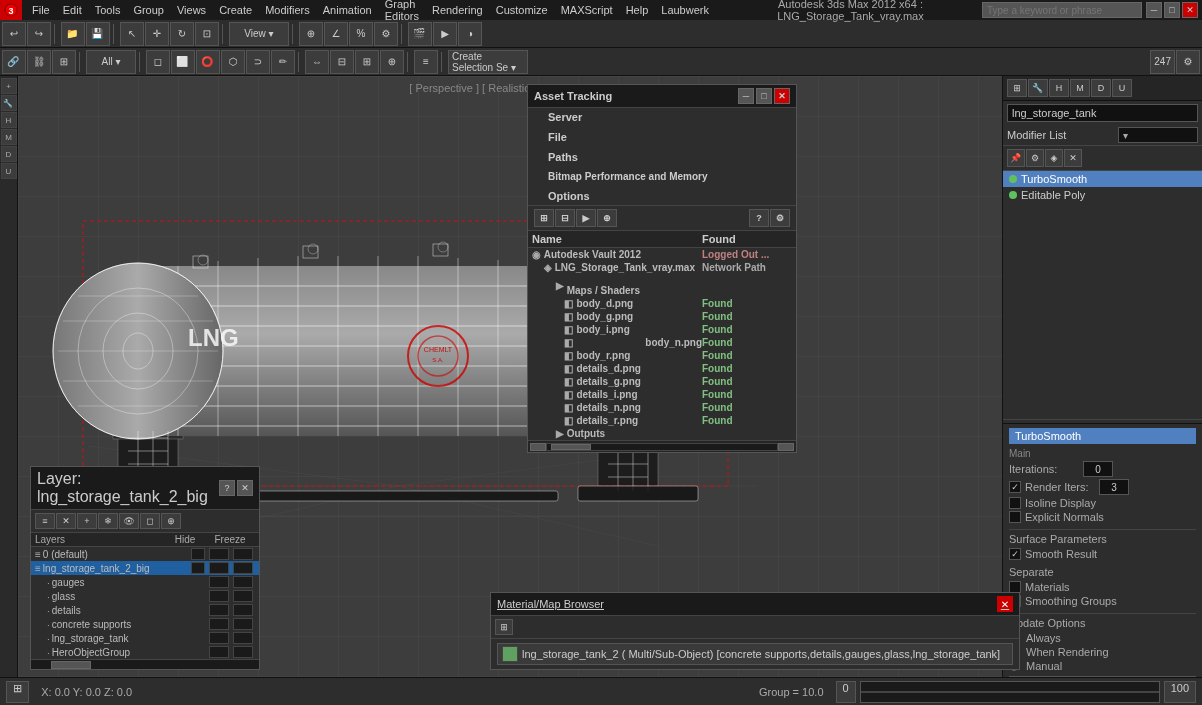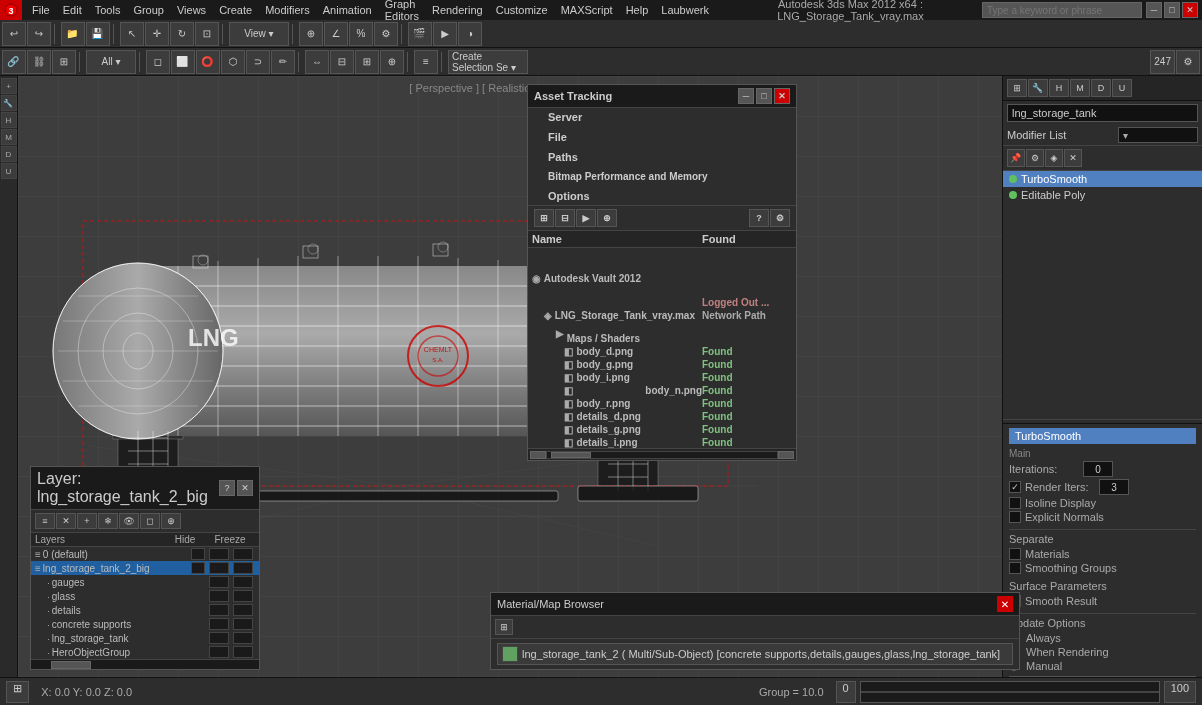--- a/index.html
+++ b/index.html
@@ -99,21 +99,21 @@
     .lm-hcol-freeze { width: 50px; text-align: center; }
     #lm-list { overflow-y: auto; }
     .lm-row { display: flex; align-items: center; padding: 1px 4px; font-size: 10px; color: #bbb; cursor: pointer; }
     .lm-row.selected { background: #2060a0; }
     .lm-row-name { flex: 1; overflow: hidden; text-overflow: ellipsis; white-space: nowrap; }
     #lm-scrollbar { height: 10px; background: #1a1a1a; border-top: 1px solid #444; position: relative; }
     .lm-scroll-thumb { position: absolute; height: 8px; top: 1px; width: 40px; left: 20px; background: #555; border: 1px solid #666; }
 
     
     #mat-browser { position: absolute; bottom: 35px; left: 490px; width: 530px; background: #2d2d2d; border: 1px solid #555; z-index: 10; }
-    #mb-titlebar { background: #1a1a1a; padding: 3px 6px; display: flex; align-items: center; justify-content: space-between; font-size: 11px; color: #ccc; border-bottom: 1px solid #444; }
+    #mb-titlebar { background: #1a1a1a; padding: 3px 6px; display: flex; align-items: center; justify-content: space-between; font-size: 11px; color: #ccc; border-bottom: 1px solid #444; text-decoration: underline; }
     #mb-toolbar { display: flex; align-items: center; padding: 3px 4px; border-bottom: 1px solid #444; }
     .mb-btn { width: 18px; height: 16px; background: #3c3c3c; border: 1px solid #555; display: flex; align-items: center; justify-content: center; font-size: 9px; cursor: pointer; color: #ccc; }
     #mb-section-header { padding: 3px 6px; font-size: 11px; color: #ccc; border-bottom: 1px solid #444; background: #252525; }
     #mb-content { padding: 4px 6px; }
     .mb-material-row { display: flex; align-items: center; gap: 4px; padding: 2px 4px; background: #3a3a3a; border: 1px solid #555; }
     .mb-mat-icon { width: 16px; height: 16px; background: #60a060; border: 1px solid #444; flex-shrink: 0; }
     .mb-mat-name { font-size: 11px; color: #ccc; flex: 1; }
     .mb-close-btn { width: 16px; height: 16px; background: #c00; color: white; display: flex; align-items: center; justify-content: center; font-size: 10px; cursor: pointer; flex-shrink: 0; }
 
     
@@ -393,21 +393,21 @@
       </div>
       <div id="at-table-header">
         <span class="at-col-name">Name</span>
         <span class="at-col-status">Found</span>
       </div>
       <div id="at-table">
 
       <div class="at-row" style="padding-left: 4px;">
             <span style="margin-right:3px;font-size:10px;color:#aaa;">◉</span>
             <span style="flex:1;color:#bbb;font-size:10px;overflow:hidden;text-overflow:ellipsis;white-space:nowrap;">Autodesk Vault 2012</span>
-            <span style="width:90px;color:#c08080;font-size:10px;margin-top:48px;">Logged Out ...</span>
+            <span style="width:90px;color:#c08080;font-size:10px;">Logged Out ...</span>
           </div>
           <div class="at-row" style="padding-left: 16px;">
             <span style="margin-right:3px;font-size:10px;color:#aaa;">◈</span>
             <span style="flex:1;color:#bbb;font-size:10px;overflow:hidden;text-overflow:ellipsis;white-space:nowrap;">LNG_Storage_Tank_vray.max</span>
             <span style="width:90px;color:#aaa;font-size:10px;">Network Path</span>
           </div>
           <div class="at-row" style="padding-left: 28px;">
             <span style="margin-right:3px;font-size:10px;color:#aaa;">▶</span>
             <span style="flex:1;color:#bbb;font-size:10px;overflow:hidden;text-overflow:ellipsis;white-space:nowrap;margin-top:10px;">Maps / Shaders</span>
             <span style="width:90px;color:#aaa;font-size:10px;"></span>
@@ -543,36 +543,36 @@
 
         <div class="ts-row">
           <div class="ts-checkbox"></div>
           <span style="font-size:11px;color:#aaa;">Explicit Normals</span>
         </div>
       </div>
 
       <div style="height:1px;background:#444;margin:3px 0;"></div>
 
       <div class="ts-section">
+        <div class="ts-section-header">Surface Parameters</div>
+        <div class="ts-row">
+          <div class="ts-checkbox checked"></div>
+          <span style="font-size:11px;color:#aaa;">Smooth Result</span>
+        </div>
+      </div>
+
+      <div class="ts-section">
         <div class="ts-section-header">Separate</div>
         <div class="ts-row">
           <div class="ts-checkbox"></div>
           <span style="font-size:11px;color:#aaa;">Materials</span>
         </div>
         <div class="ts-row">
           <div class="ts-checkbox"></div>
           <span style="font-size:11px;color:#aaa;">Smoothing Groups</span>
-        </div>
-      </div>
-
-      <div class="ts-section">
-        <div class="ts-section-header">Surface Parameters</div>
-        <div class="ts-row">
-          <div class="ts-checkbox checked"></div>
-          <span style="font-size:11px;color:#aaa;">Smooth Result</span>
         </div>
       </div>
 
       <div style="height:1px;background:#444;margin:3px 0;"></div>
 
       <div class="ts-section">
         <div class="ts-section-header">Update Options</div>
         <div class="ts-row">
           <div class="ts-radio checked"></div>
           <span style="font-size:11px;color:#aaa;">Always</span>

